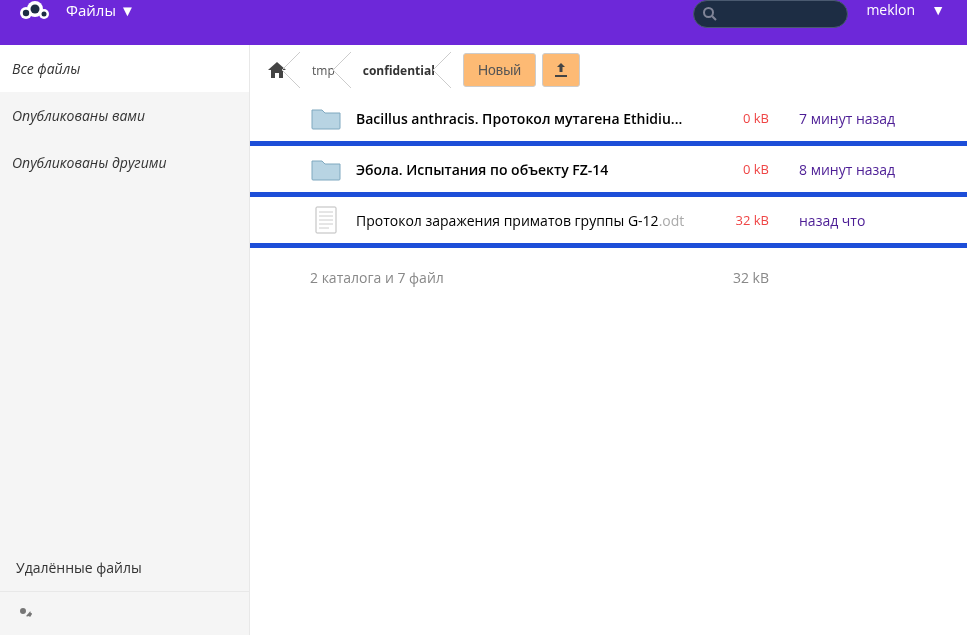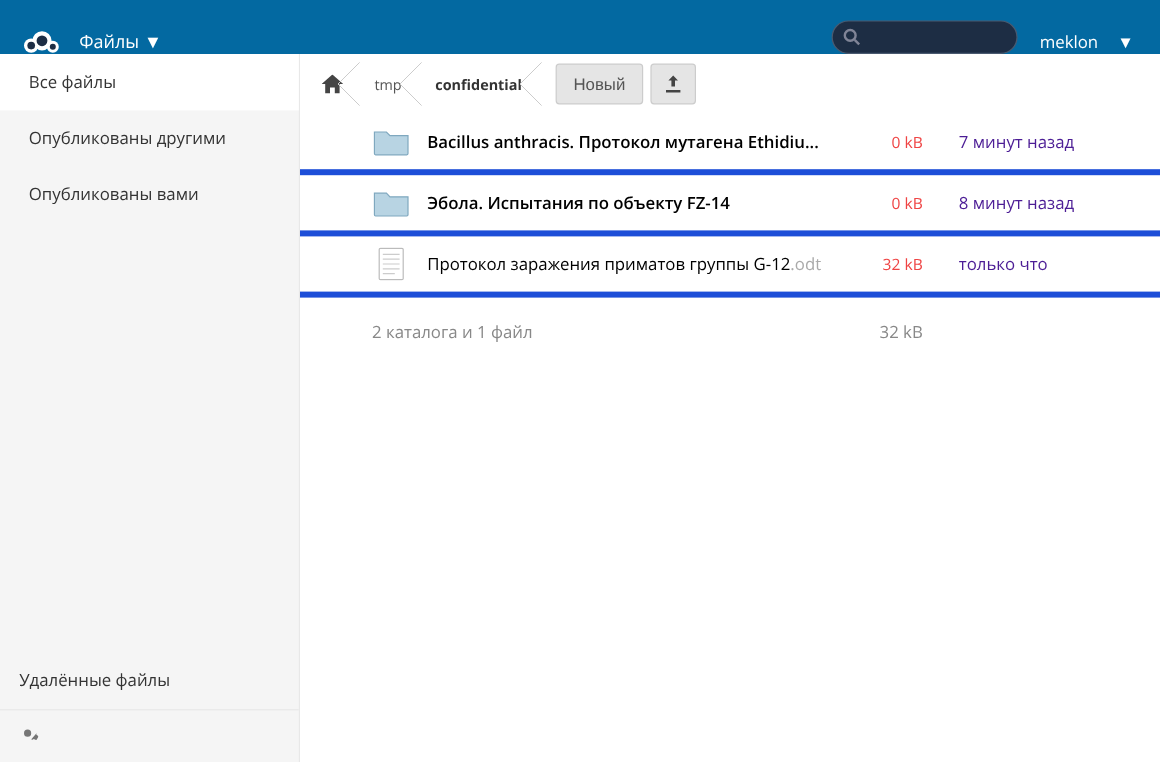--- a/index.html
+++ b/index.html
@@ -1,48 +1,48 @@
 <!DOCTYPE html>
 <html><head>
 <meta charset="utf-8">
 <style>
   * { box-sizing: border-box; margin: 0; padding: 0; }
   html, body { width: 967px; height: 635px; font-family: "Open Sans", "Helvetica Neue", Arial, sans-serif; background: #fff; color: #333; }
   
   
-  .topbar { height: 45px; background: #0369a1; display: flex; align-items: flex-end; padding: 0 8px; color: #fff; }
+  .topbar { height: 45px; background: #6d28d9; display: flex; align-items: flex-start; padding: 0 8px; color: #fff; }
   .logo { width: 50px; display: flex; align-items: center; justify-content: center; padding-left: 4px; }
   .app-menu { font-size: 15px; color: #fff; cursor: pointer; padding: 0 8px; display: flex; align-items: center; gap: 4px; }
   .topbar-spacer { flex: 1; }
   .searchbox { position: relative; width: 155px; height: 28px; }
   .searchbox input { width: 100%; height: 100%; border-radius: 14px; border: 1px solid #4a5a70; background: #1d2d44; padding: 0 12px 0 30px; color: #fff; outline: none; font-size: 13px; }
   .searchbox .sicon { position: absolute; left: 9px; top: 5px; opacity: 0.7; }
   .user-menu { padding: 0 14px 0 18px; font-size: 14px; color: #fff; cursor: pointer; display: flex; align-items: center; gap: 16px; }
   
   
   .content { display: flex; height: calc(635px - 45px); }
   
   
   .sidebar { width: 250px; background: #f5f5f5; border-right: 1px solid #e8e8e8; display: flex; flex-direction: column; }
   .nav-list { flex: 1; }
-  .nav-item { padding: 14px 24px; font-size: 14px; color: #333; cursor: pointer; }
+  .nav-item { padding: 14px 12px; font-size: 14px; color: #333; cursor: pointer; font-style: italic; }
   .nav-item.active { background: #fff; }
   .nav-trash { padding: 14px 16px; font-size: 14px; color: #333; cursor: pointer; border-top: 0; }
   .sidebar-footer { height: 44px; border-top: 1px solid #e8e8e8; display: flex; align-items: center; padding: 0 14px; }
   .gear { cursor: pointer; opacity: 0.65; }
   
   
   .main { flex: 1; display: flex; flex-direction: column; }
   .controls { height: 50px; padding: 8px 12px; display: flex; align-items: center; gap: 0; border-bottom: 0; }
   .breadcrumb { display: flex; align-items: center; }
   .crumb { position: relative; height: 36px; display: flex; align-items: center; padding: 0 16px 0 12px; font-size: 12px; color: #555; cursor: pointer; }
   .crumb.home { padding: 0 14px 0 6px; }
   .crumb::after { content: ""; position: absolute; right: -1px; top: 0; width: 20px; height: 36px; background: linear-gradient(135deg, transparent 49%, #ccc 49%, #ccc 51%, transparent 51%), linear-gradient(45deg, transparent 49%, #ccc 49%, #ccc 51%, transparent 51%); background-size: 20px 18px, 20px 18px; background-position: 0 0, 0 18px; background-repeat: no-repeat; }
   .crumb.last { font-weight: bold; color: #333; }
-  .btn { height: 34px; border: 1px solid #ccc; background: #e5e5e5; border-radius: 3px; padding: 0 14px; font-size: 14px; color: #555; cursor: pointer; display: inline-flex; align-items: center; }
+  .btn { height: 34px; border: 1px solid #ccc; background: #fdba74; border-radius: 3px; padding: 0 14px; font-size: 14px; color: #555; cursor: pointer; display: inline-flex; align-items: center; }
   .btn.new { margin-left: 12px; }
   .btn.upload { margin-left: 6px; padding: 0 10px; }
   
   
   .filetable { width: 100%; }
   .ft-header { display: flex; align-items: center; height: 44px; padding: 0 8px 0 16px; color: #999; font-size: 13px; }
   .col-cb { width: 44px; display: flex; align-items: center; }
   .cb { width: 16px; height: 16px; border: 1px solid #bbb; border-radius: 3px; background: #fff; cursor: pointer; }
   .col-name { flex: 1; display: flex; align-items: center; gap: 6px; }
   .col-size { width: 110px; text-align: right; padding-right: 30px; }
@@ -93,22 +93,22 @@
     <span>meklon</span>
     <span>▼</span>
   </div>
 </div>
 
 <div class="content">
 
   <div class="sidebar">
     <div class="nav-list">
       <div class="nav-item active"><span>Все файлы</span></div>
+      <div class="nav-item"><span>Опубликованы вами</span></div>
       <div class="nav-item"><span>Опубликованы другими</span></div>
-      <div class="nav-item"><span>Опубликованы вами</span></div>
     </div>
     <div class="nav-trash"><span>Удалённые файлы</span></div>
     <div class="sidebar-footer">
       <span class="gear">
         <svg width="18" height="18" viewBox="0 0 18 18">
           <path fill="#333" d="M9 6a3 3 0 100 6 3 3 0 000-6zm7.4 3c0 .4 0 .8-.1 1.2l1.6 1.2c.1.1.2.3.1.5l-1.5 2.6c-.1.2-.3.2-.5.2l-1.9-.8c-.6.5-1.3.9-2 .1.1l-.3 2c0 .2-.2.3-.4.3H8.6c-.2 0-.4-.1-.4-.3l-.3-2c-.7-.2-1.4-.6-2-1.1l-1.9.8c-.2.1-.4 0-.5-.2L1.9 11c-.1-.2 0-.4.1-.5l1.6-1.2c-.1-.4-.1-.8-.1-1.2s0-.8.1-1.2L2 5.7c-.1-.1-.2-.3-.1-.5l1.5-2.6c.1-.2.3-.2.5-.2l1.9.8c.6-.5 1.3-.9 2-1.1l.3-2c0-.2.2-.3.4-.3h3c.2 0 .4.1.4.3l.3 2c.7.2 1.4.6 2 1.1l1.9-.8c.2-.1.4 0 .5.2l1.5 2.6c.1.2 0 .4-.1.5l-1.6 1.2c.1.4.1.8.1 1.2z"></path>
         </svg>
       </span>
     </div>
   </div>
@@ -177,26 +177,26 @@
                 <line x1="5" y1="6" x2="19" y2="6" stroke="#ccc"></line>
                 <line x1="5" y1="10" x2="19" y2="10" stroke="#ccc"></line>
                 <line x1="5" y1="14" x2="19" y2="14" stroke="#ccc"></line>
                 <line x1="5" y1="18" x2="19" y2="18" stroke="#ccc"></line>
                 <line x1="5" y1="22" x2="15" y2="22" stroke="#ccc"></line>
               </svg>
           </span>
           <span class="fname"><span>Протокол заражения приматов группы G-12</span><span class="ext">.odt</span></span>
         </div>
         <div class="col-size">32 kB</div>
-        <div class="col-mtime">только что</div>
+        <div class="col-mtime">назад что</div>
       </div>
 
       <div class="ft-summary">
         <div class="col-cb"></div>
         <div class="col-name">
-            <span>2 каталога и 1 файл</span>
+            <span>2 каталога и 7 файл</span>
           </div>
         <div class="col-size">32 kB</div>
         <div class="col-mtime"></div>
       </div>
     </div>
   </div>
 </div>
 
 </body></html>

